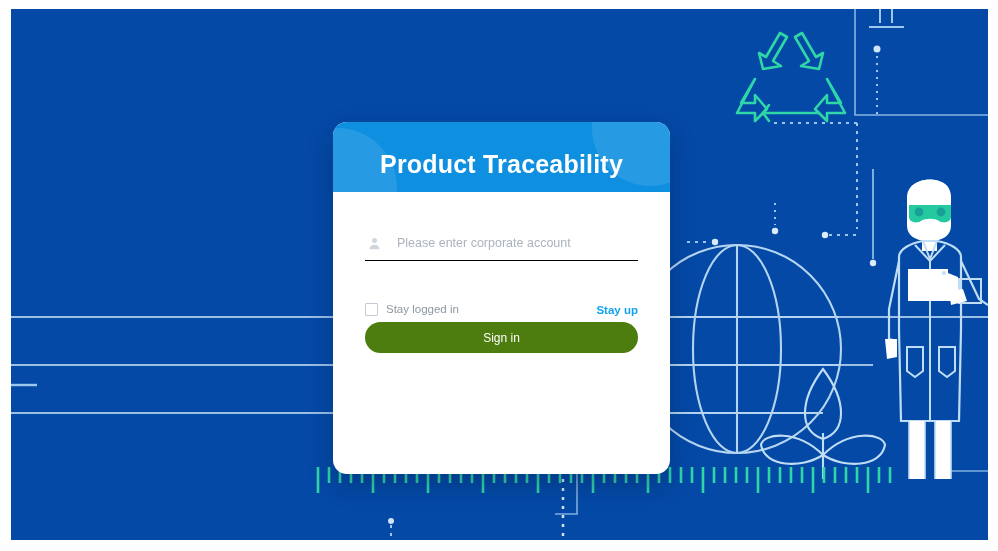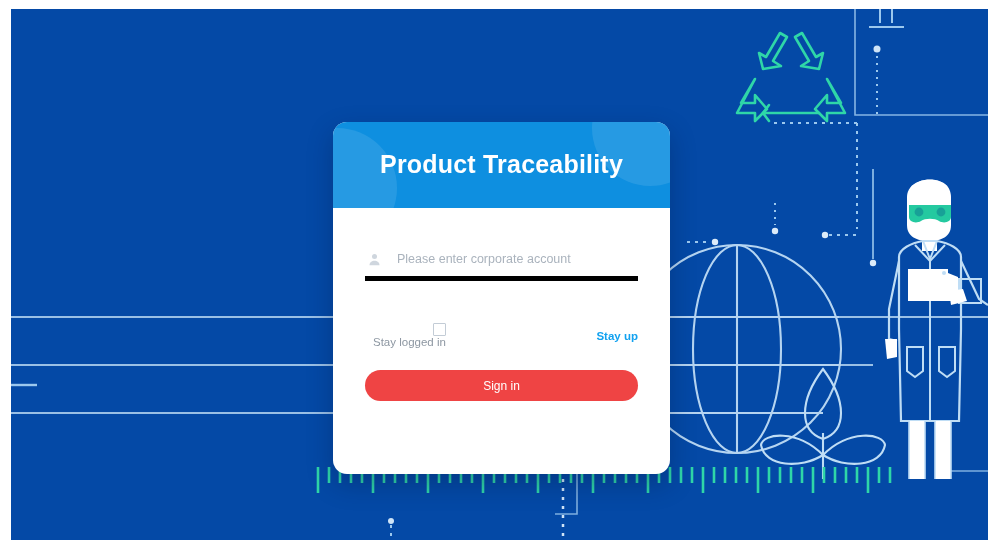--- a/index.html
+++ b/index.html
@@ -48,21 +48,21 @@
     height: 352px;
     background: #ffffff;
     border-radius: 14px;
     box-shadow: 0 10px 26px rgba(0, 22, 60, .30);
     overflow: hidden;
     z-index: 5;
   }
 
   #card-header {
     position: relative;
-    height: 86px;
+    height: 70px;
     background: #0e8fe0;
     overflow: hidden;
   }
   #card-header .blob {
     position: absolute;
     border-radius: 50%;
     background: rgba(255, 255, 255, .10);
   }
   #card-header .blob.left {
     width: 120px; height: 120px;
@@ -85,21 +85,21 @@
 
   #card-body {
     padding: 34px 32px 0 32px;
   }
 
   .field {
     position: relative;
     display: flex;
     align-items: center;
     height: 34px;
-    border-bottom: 5px solid #000000;
+    border-bottom: 1px solid #000000;
     margin-bottom: 42px;
   }
   .field .f-icon {
     width: 18px;
     height: 18px;
     flex: 0 0 18px;
     color: #cfd6de;
     display: flex;
     align-items: center;
     justify-content: center;
@@ -129,23 +129,22 @@
   .eye-toggle svg { display:block; }
 
   #options-row {
     display: flex;
     align-items: center;
     justify-content: space-between;
     margin-top: 30px;
   }
   #stay-logged-in {
     display: flex;
-    align-items: flex-end;
+    align-items: flex-start;
     cursor: pointer;
-    flex-direction: column;
   }
   #stay-logged-in .box {
     width: 11px;
     height: 11px;
     border: 1px solid #c3ccd6;
     border-radius: 1px;
     background: #fff;
     flex: 0 0 11px;
   }
   #stay-logged-in .lbl {
@@ -157,25 +156,25 @@
     font-size: 11.5px;
     font-weight: bold;
     color: #12a2f0;
     cursor: pointer;
     text-decoration: none;
   }
 
   #signin-button {
     display: block;
     width: 100%;
-    margin-top: 22px;
+    margin-top: 6px;
     height: 31px;
     border: none;
     border-radius: 16px;
-    background: #ef4444;
+    background: #4d7c0f;
     color: #ffffff;
     font-family: "Liberation Sans", sans-serif;
     font-size: 12px;
     cursor: pointer;
   }
 </style>
 </head>
 <body>
 
 <div id="screen">

